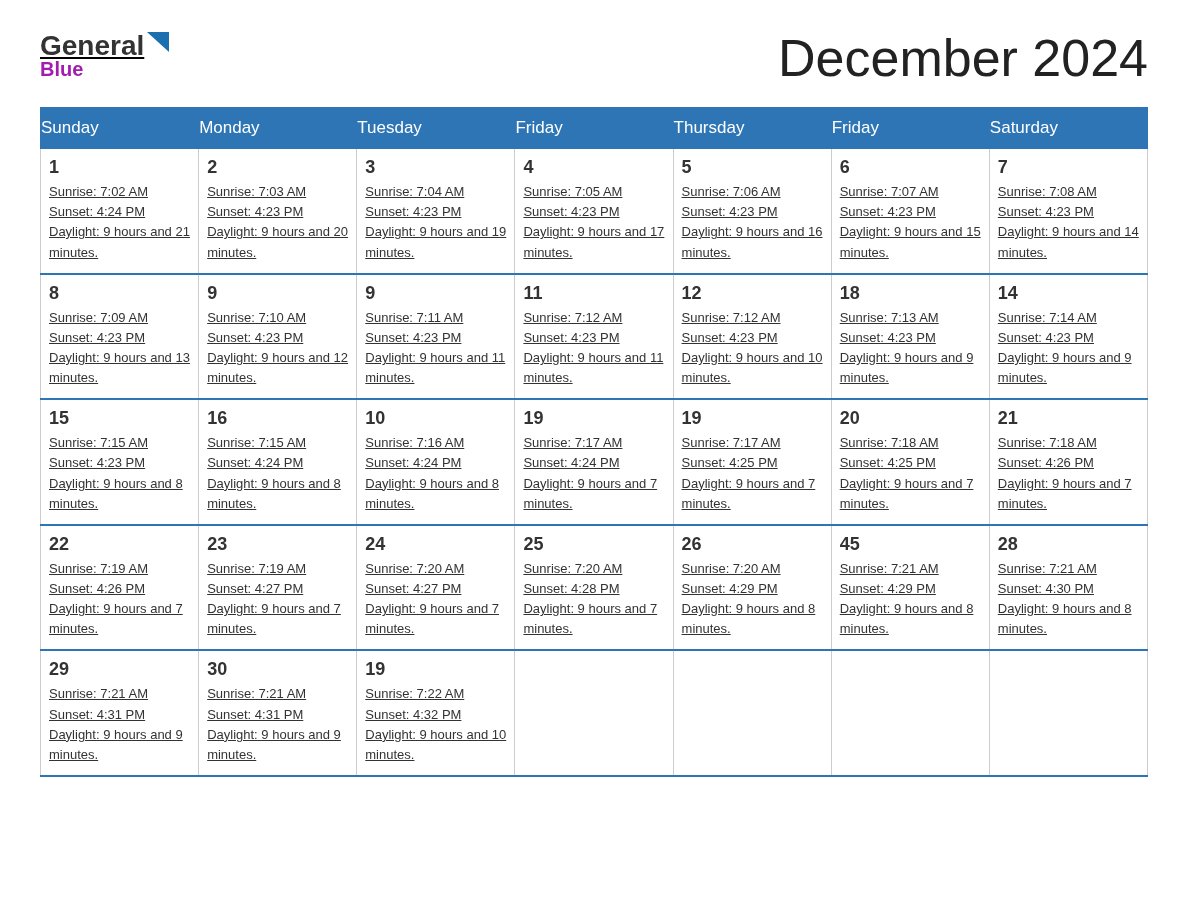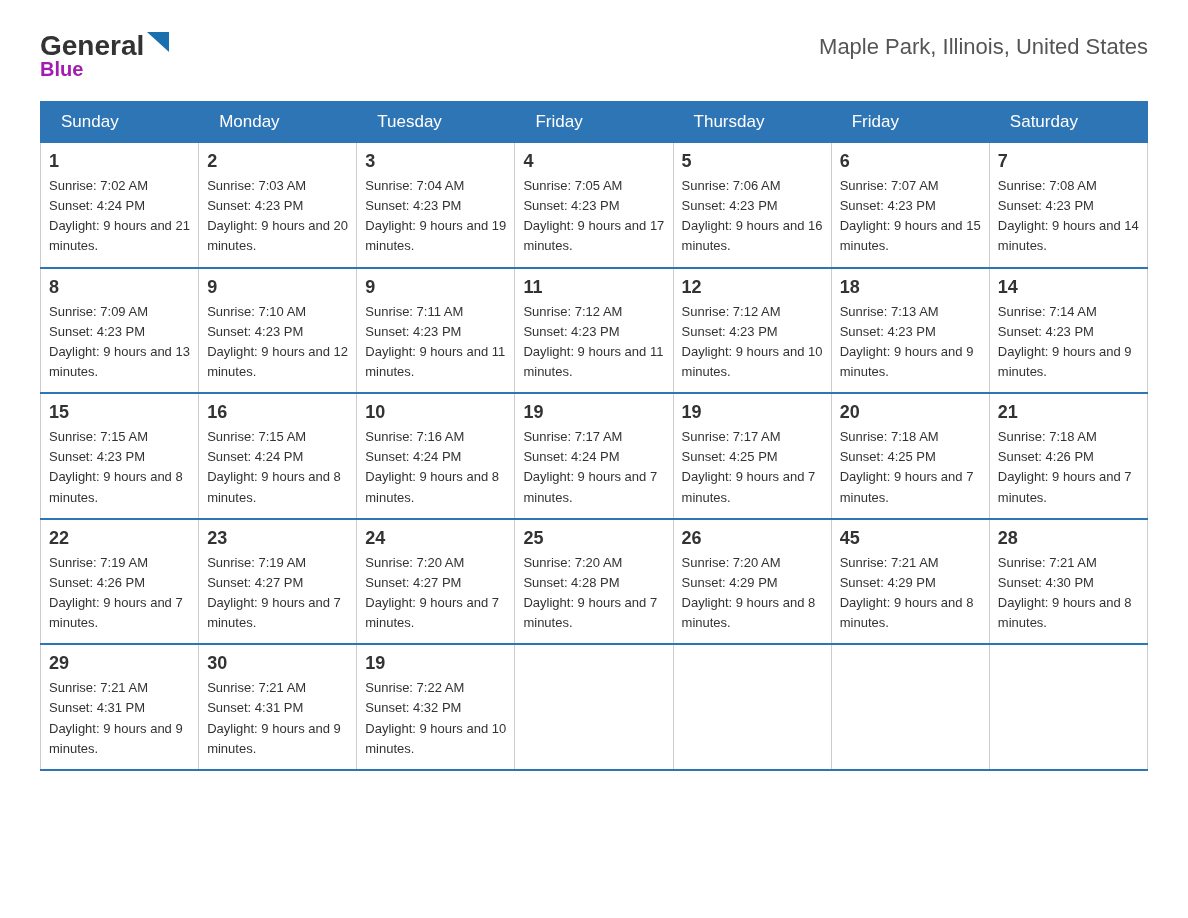--- a/index.html
+++ b/index.html
@@ -17,20 +17,21 @@
       margin-bottom: 20px;
     }
     .logo-wrapper {
       display: flex;
       flex-direction: column;
       align-items: flex-start;
     }
     .logo-top-row {
       display: flex;
       align-items: center;
+      text-decoration: underline;
     }
     .title-block {
       text-align: right;
     }
     .month-title {
       font-size: 52px;
       font-weight: normal;
       color: #222;
       line-height: 1.1;
     }
@@ -40,21 +41,21 @@
       margin-top: 4px;
     }
     table {
       width: 100%;
       border-collapse: collapse;
       table-layout: fixed;
     }
     thead th {
       background-color: #2e75b6;
       color: #fff;
-      padding: 10px 20px;
+      padding: 10px 0;
       text-align: left;
       font-size: 17px;
       font-weight: normal;
       border: 1px solid #2e75b6;
     }
     tbody td {
       vertical-align: top;
       padding: 8px 8px 10px 8px;
       border: 1px solid #ccc;
       font-size: 13.5px;
@@ -66,20 +67,21 @@
       font-size: 18px;
       font-weight: bold;
       color: #333;
       display: block;
       margin-bottom: 4px;
     }
     .day-info {
       font-size: 13px;
       line-height: 1.55;
       color: #333;
+      text-decoration: underline;
     }
     tbody tr {
       border-bottom: 2px solid #2e75b6;
     }
     tbody td:first-child {
       border-left: 1px solid #ccc;
     }
     .empty-cell {
       background: #fff;
     }
@@ -91,21 +93,21 @@
   <div class="logo-wrapper">
     <div class="logo-top-row">
       <span style="font-size:28px;font-weight:bold;color:#333;">General</span>
       <svg width="22" height="22" viewBox="0 0 22 22" style="margin-left:3px;margin-top:-6px;">
         <polygon points="0,0 22,0 22,20" fill="#1a6faf"></polygon>
       </svg>
     </div>
     <span style="font-size:20px;font-weight:bold;color:#a21caf;margin-top:-4px;">Blue</span>
   </div>
   <div class="title-block">
-    <div class="location-title">Maple Park, Illinois, United States</div>
+    <div class="month-title">December 2024</div>
   </div>
 </div>
 
 <table>
   <thead>
     <tr>
     <th>Sunday</th>
         <th>Monday</th>
         <th>Tuesday</th>
         <th>Friday</th>

